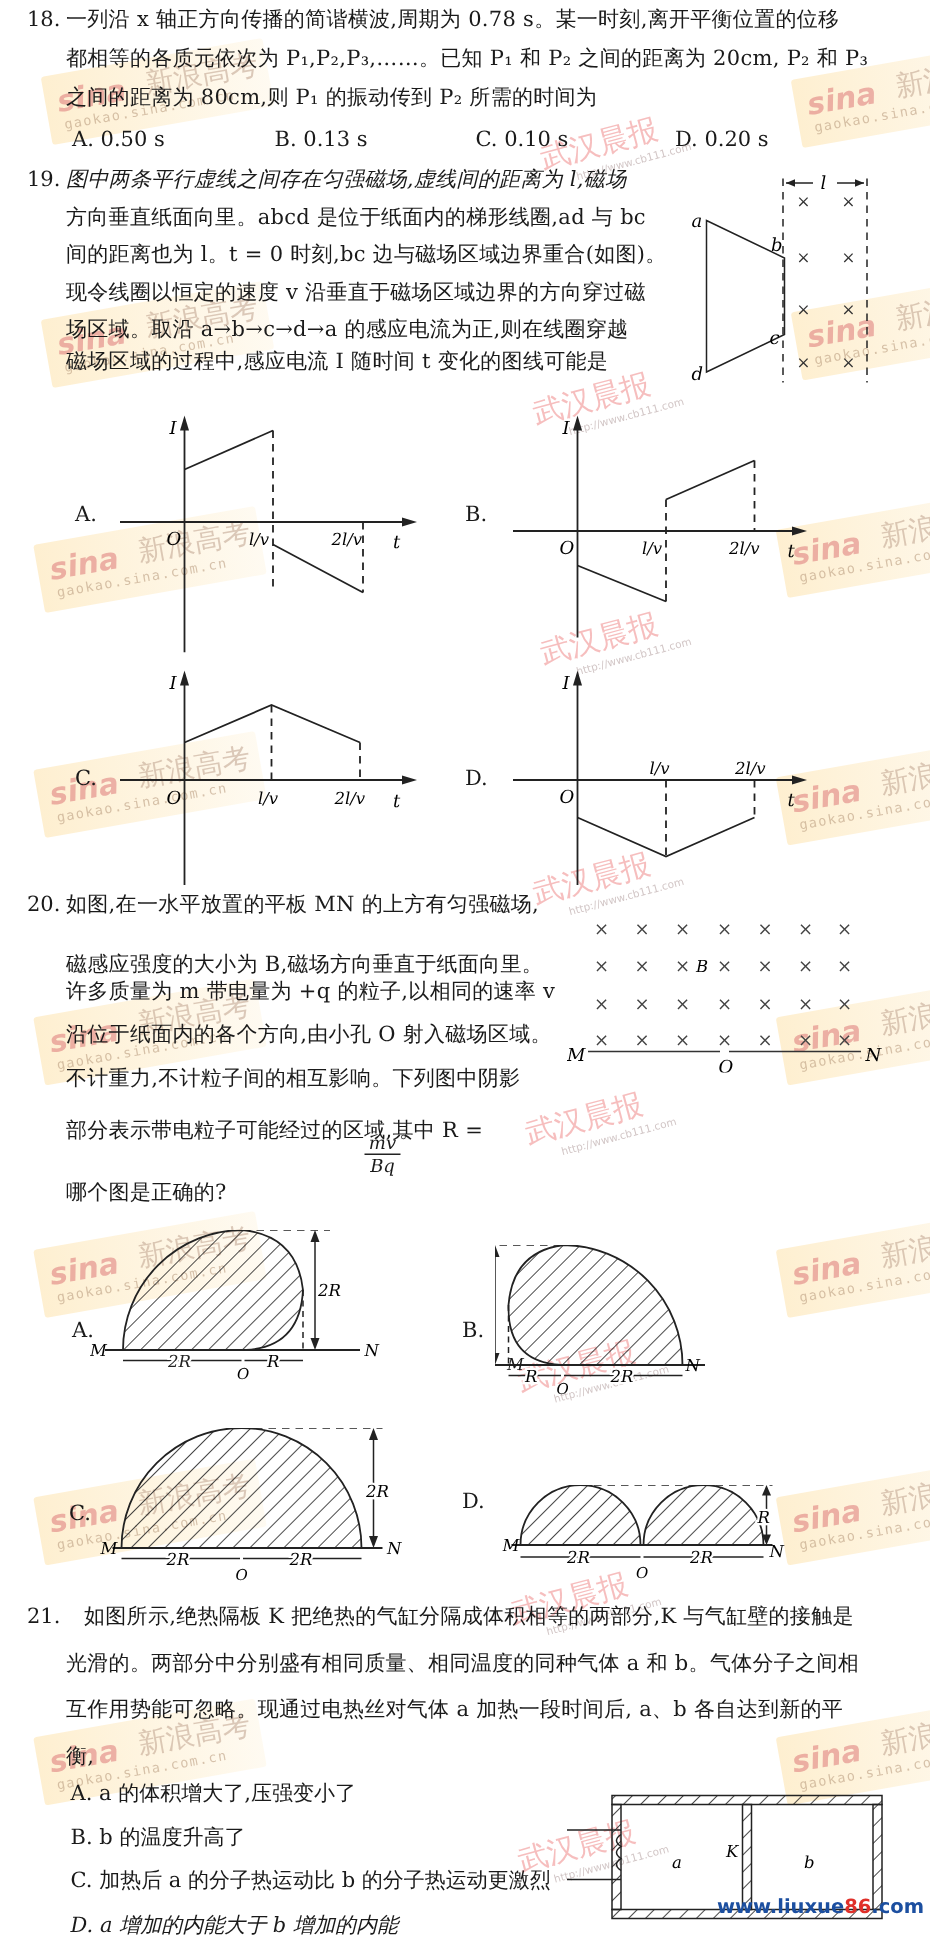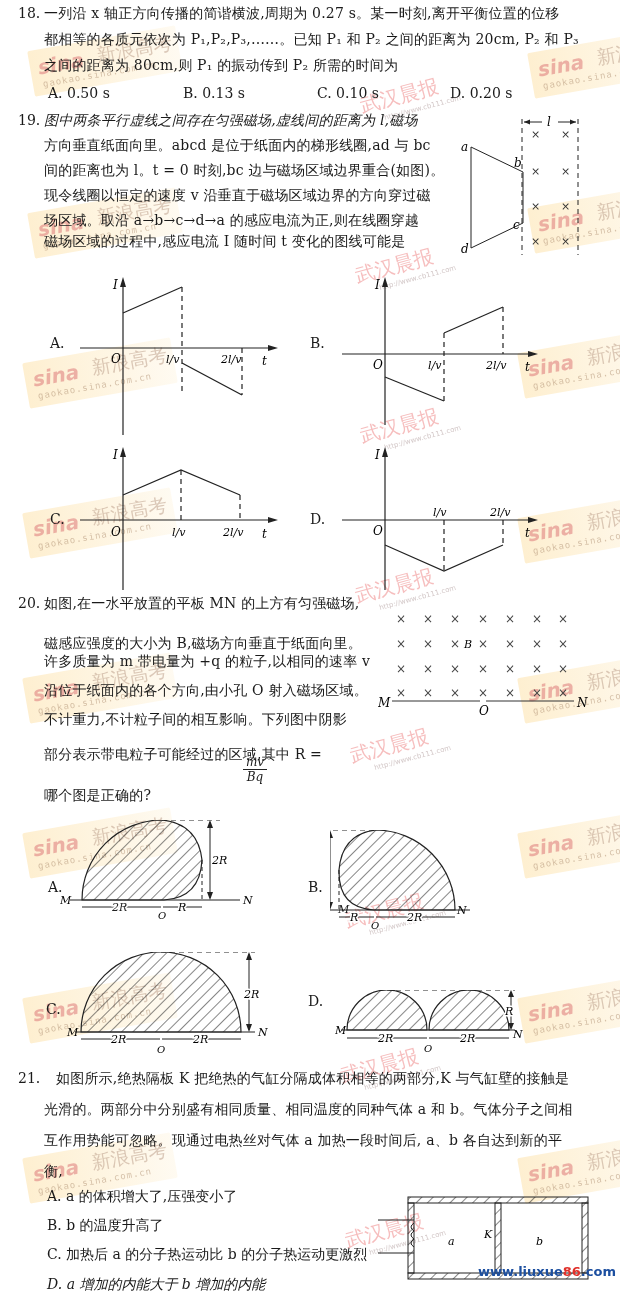--- a/index.html
+++ b/index.html
@@ -113,21 +113,21 @@
 <div class="wm-wh" style="left:355px;top:250px;"><span>武汉晨报</span><small>http://www.cb111.com</small></div>
 <div class="wm-wh" style="left:360px;top:410px;"><span>武汉晨报</span><small>http://www.cb111.com</small></div>
 <div class="wm-wh" style="left:355px;top:570px;"><span>武汉晨报</span><small>http://www.cb111.com</small></div>
 <div class="wm-wh" style="left:350px;top:730px;"><span>武汉晨报</span><small>http://www.cb111.com</small></div>
 <div class="wm-wh" style="left:345px;top:895px;"><span>武汉晨报</span><small>http://www.cb111.com</small></div>
 <div class="wm-wh" style="left:340px;top:1050px;"><span>武汉晨报</span><small>http://www.cb111.com</small></div>
 <div class="wm-wh" style="left:345px;top:1215px;"><span>武汉晨报</span><small>http://www.cb111.com</small></div>
 
 <section>
   <div class="qnum" style="left:18px;top:4px;">18.</div>
-  <div class="line" style="left:44px;top:4px;">一列沿 x 轴正方向传播的简谐横波,周期为 0.27 s。某一时刻,离开平衡位置的位移</div>
+  <div class="line" style="left:44px;top:4px;">一列沿 x 轴正方向传播的简谐横波,周期为 0.78 s。某一时刻,离开平衡位置的位移</div>
   <div class="line" style="left:44px;top:30px;">都相等的各质元依次为 P₁,P₂,P₃,……。已知 P₁ 和 P₂ 之间的距离为 20cm, P₂ 和 P₃</div>
   <div class="line" style="left:44px;top:56px;">之间的距离为 80cm,则 P₁ 的振动传到 P₂ 所需的时间为</div>
   <div class="opt" style="left:48px;top:84px;">A. 0.50 s</div>
   <div class="opt" style="left:183px;top:84px;">B. 0.13 s</div>
   <div class="opt" style="left:317px;top:84px;">C. 0.10 s</div>
   <div class="opt" style="left:450px;top:84px;">D. 0.20 s</div>
 </section>
 
 <section>
   <div class="qnum" style="left:18px;top:111px;">19.</div>

